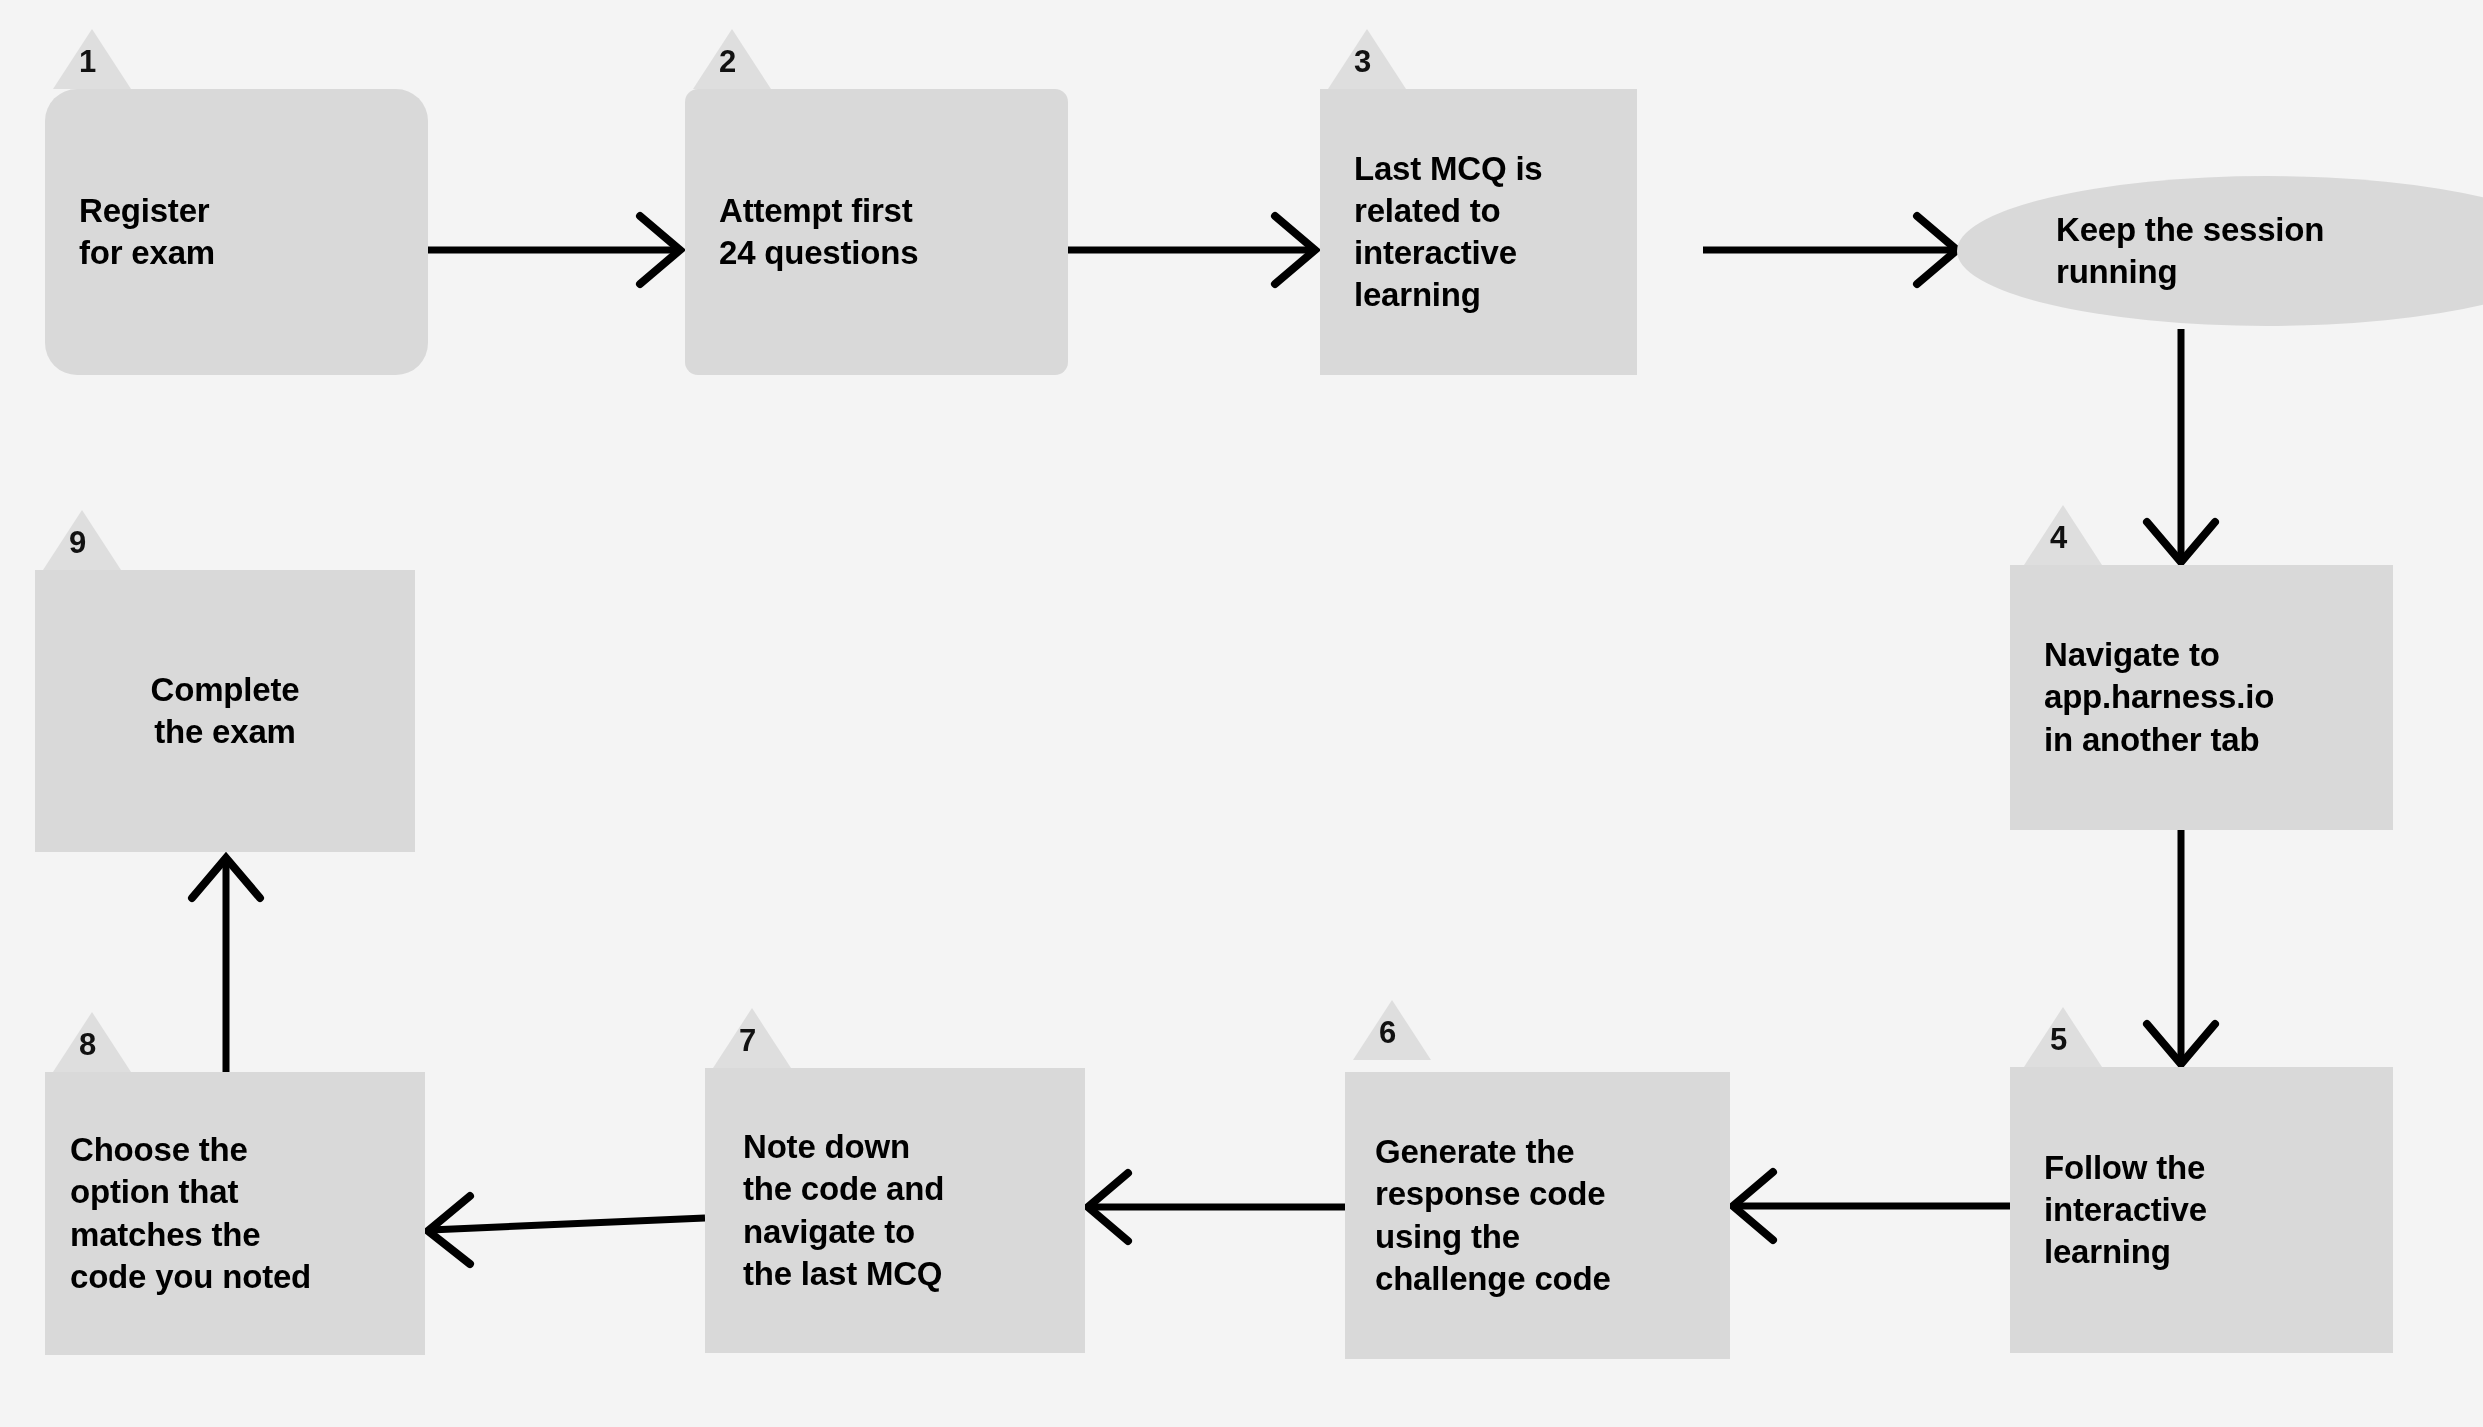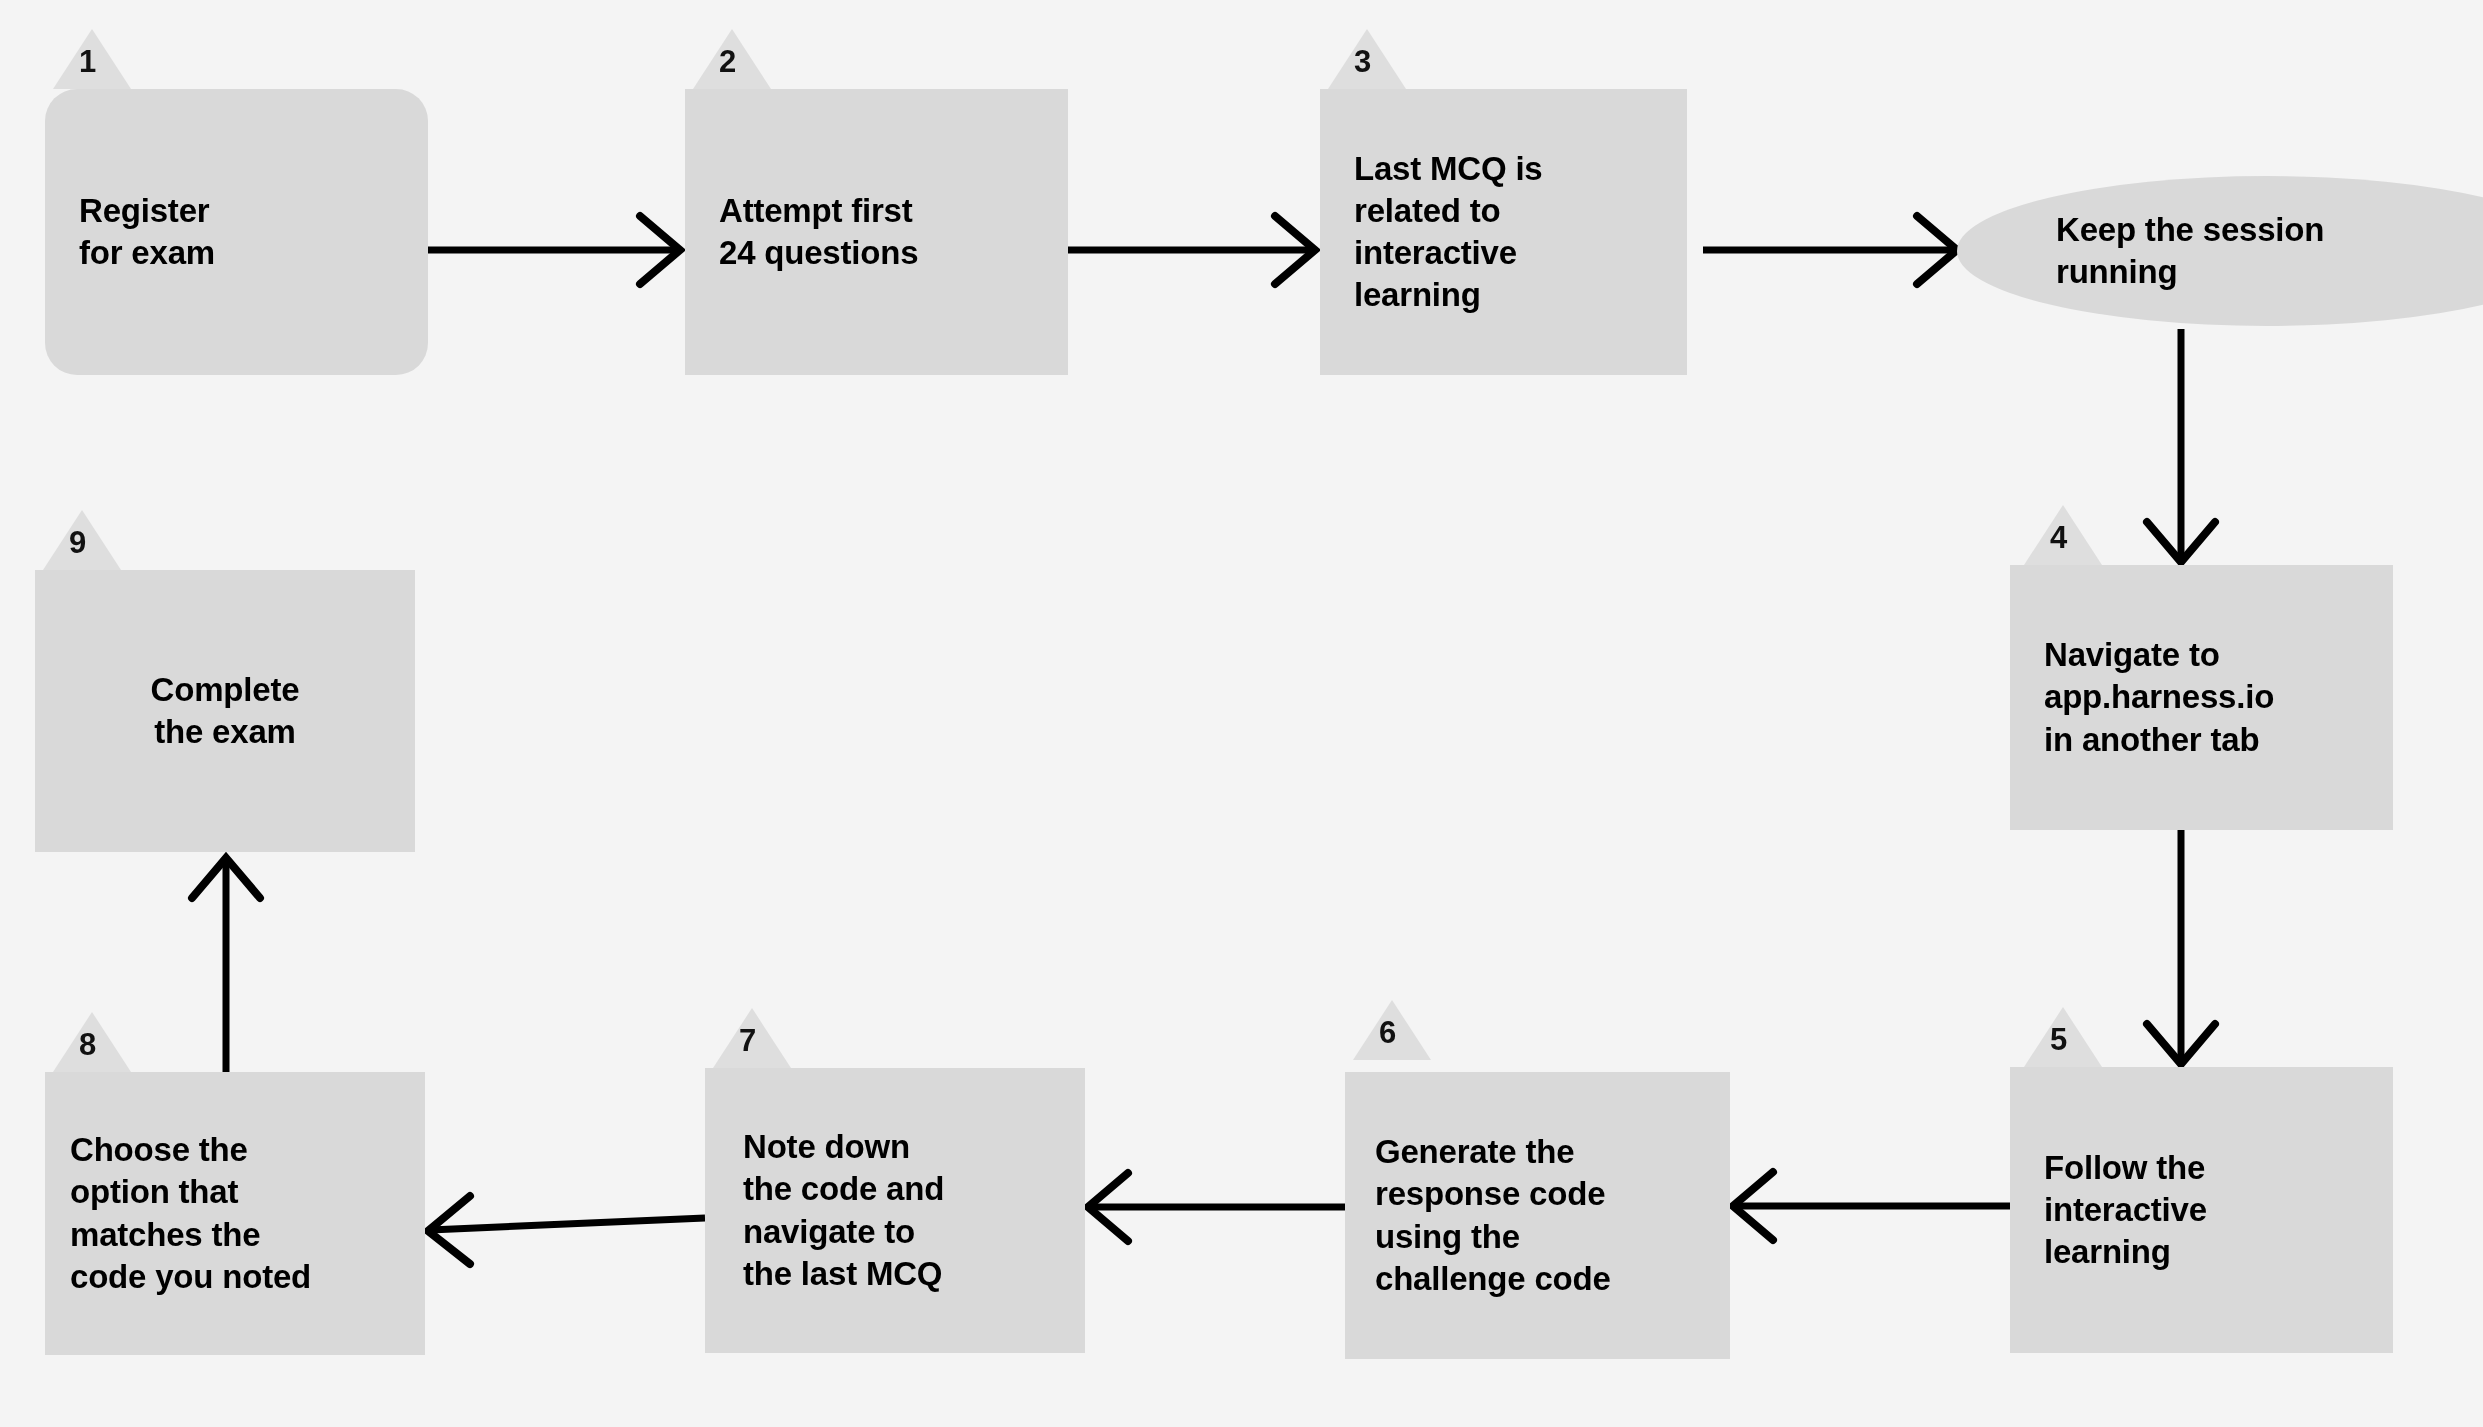--- a/index.html
+++ b/index.html
@@ -123,28 +123,28 @@
 
   <div class="badge" style="left:53px; top:29px;"></div>
   <div class="badge-num" style="left:79px; top:46px;">1</div>
   <div class="node rect align-left" style="left:45px; top:89px; width:383px; height:286px; padding:0 34px;border-radius:32px;">
     <div class="node-label">Register
 for exam</div>
   </div>
 
   <div class="badge" style="left:693px; top:29px;"></div>
   <div class="badge-num" style="left:719px; top:46px;">2</div>
-  <div class="node rect align-left" style="left:685px; top:89px; width:383px; height:286px; padding:0 34px;">
+  <div class="node rect align-left" style="left:685px; top:89px; width:383px; height:286px; padding:0 34px;border-radius:13px;">
     <div class="node-label">Attempt first
 24 questions</div>
   </div>
 
   <div class="badge" style="left:1328px; top:29px;"></div>
   <div class="badge-num" style="left:1354px; top:46px;">3</div>
-  <div class="node rect align-left" style="left:1320px; top:89px; width:367px; height:286px; padding:0 34px;">
+  <div class="node rect align-left" style="left:1320px; top:89px; width:317px; height:286px; padding:0 34px;">
     <div class="node-label">Last MCQ is
 related to
 interactive
 learning</div>
   </div>
 
   <div class="node ellipse align-left" style="left:1957px; top:176px; width:620px; height:150px; padding:0 0 0 99px;">
     <div class="node-label">Keep the session
 running</div>
   </div>

